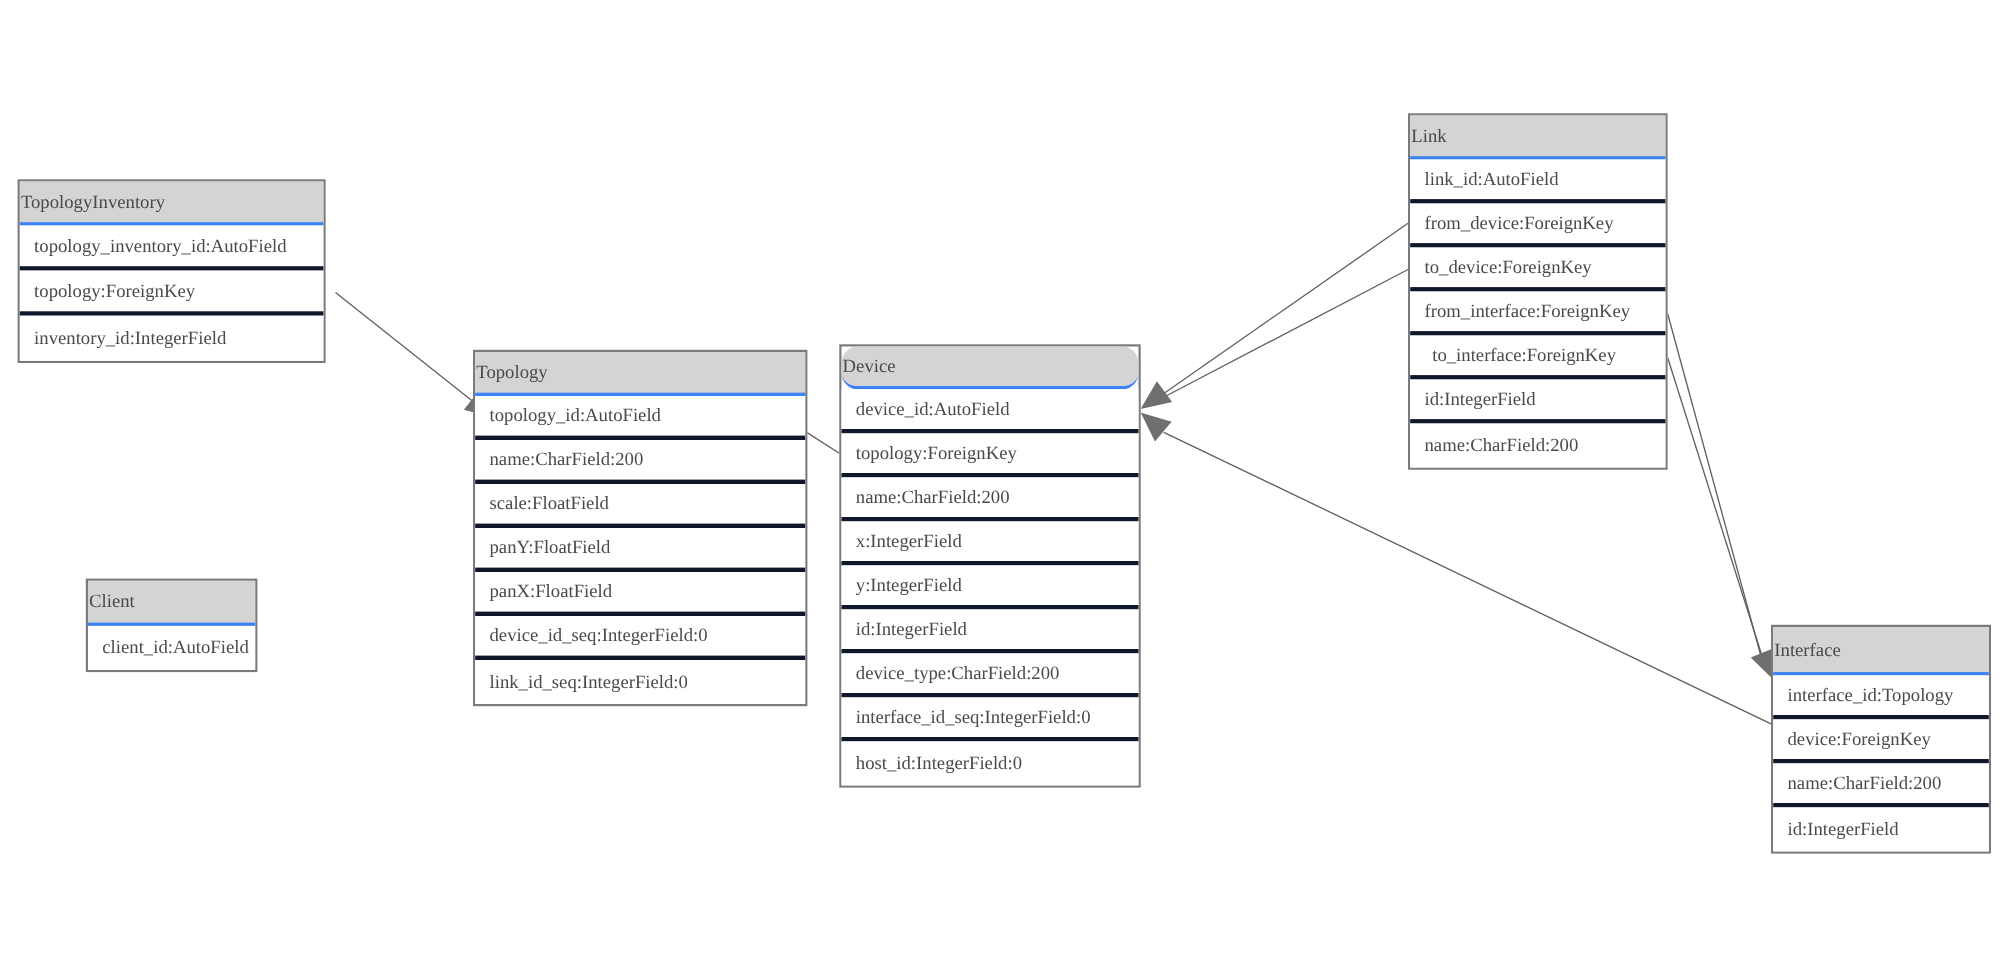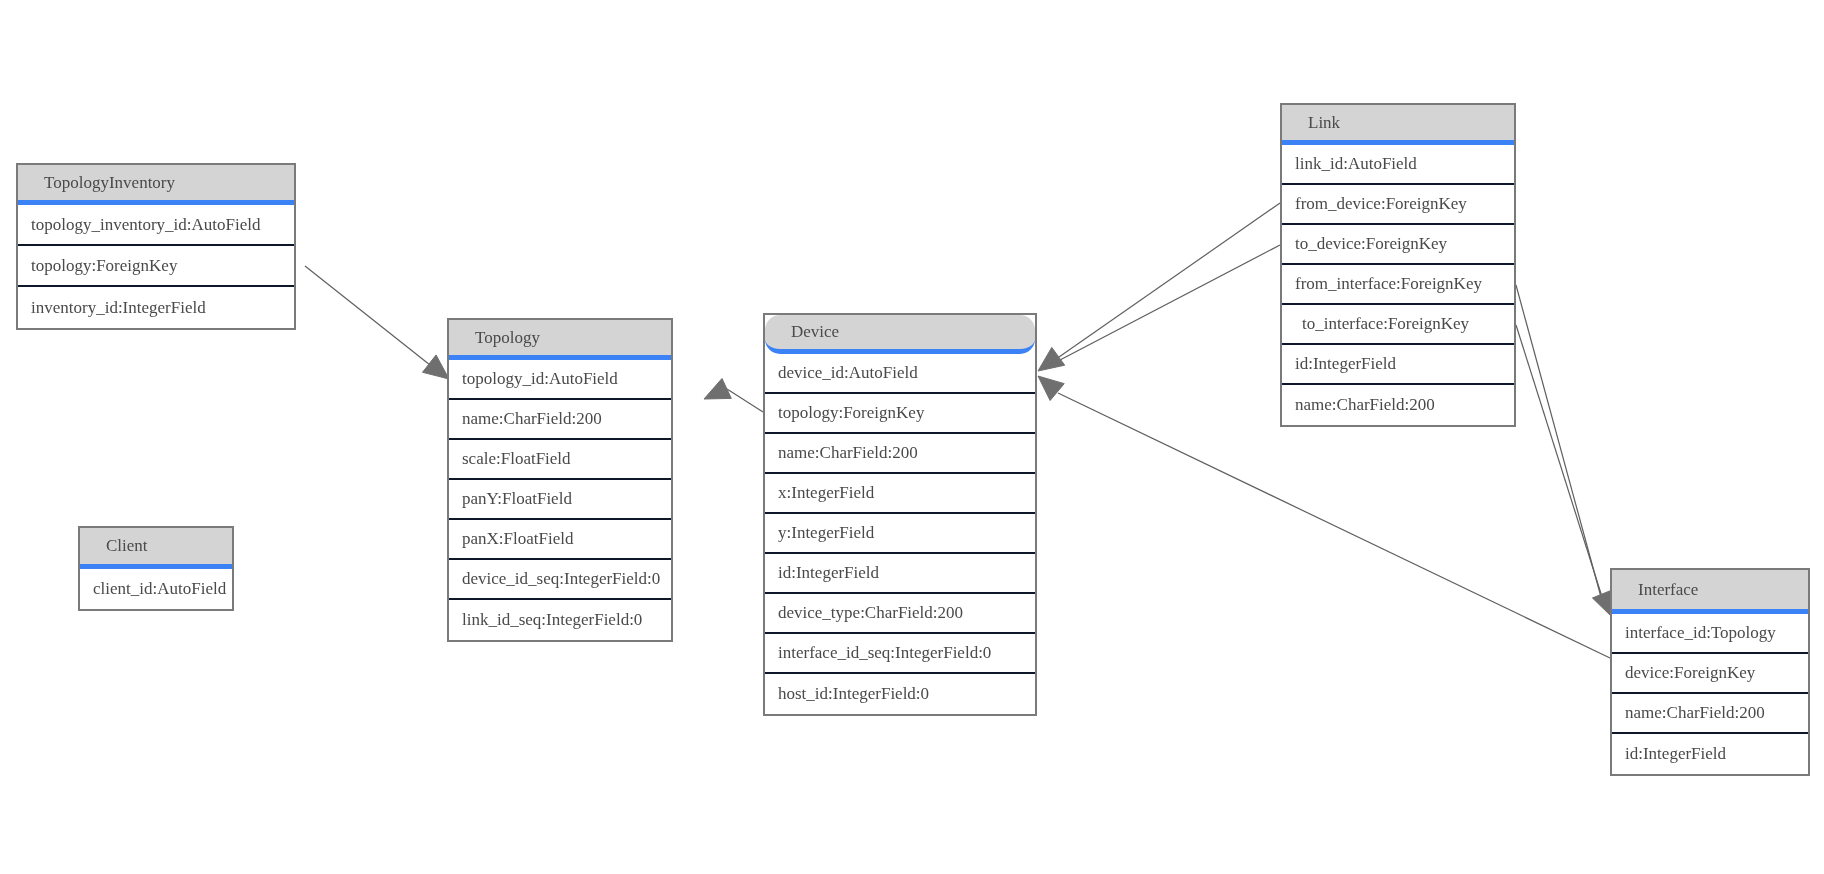--- a/index.html
+++ b/index.html
@@ -26,28 +26,28 @@
     position: absolute;
     box-sizing: border-box;
     border: 2px solid #7a7a7a;
     background: #ffffff;
     color: #4a4a4a;
     font-size: 17px;
   }
   .entity-header {
     box-sizing: border-box;
     background: #d4d4d4;
-    border-bottom: 5px solid #3b82f6;
+    border-bottom: 3px solid #3b82f6;
     display: flex;
     align-items: center;
-    padding-left: 26px;
+    padding-left: 1px;
   }
   .entity-row {
     box-sizing: border-box;
-    border-bottom: 2px solid #0f172a;
+    border-bottom: 4px solid #0f172a;
     display: flex;
     align-items: center;
     padding-left: 13px;
     background: #ffffff;
   }
   .entity-row:last-child { border-bottom: none; }
 </style>
 </head>
 <body>
 
@@ -66,21 +66,21 @@
       <line x1="1610" y1="658" x2="1058" y2="393" stroke="#5f5f5f" stroke-width="1.2"></line>
       <polygon points="1038,376 1064.2217747845264,383.6432013678547 1050.0804473714227,400.4961791164722" fill="#6f6f6f" stroke="#6f6f6f"></polygon>
     </svg>
   <div id="entity-layer">
       <div class="entity" style="left: 16px; top: 163px; width: 280px;">
         <div class="entity-header" style="height: 40px;">TopologyInventory</div>
         <div class="entity-row" style="height: 41px;">topology_inventory_id:AutoField</div>
         <div class="entity-row" style="height: 41px;">topology:ForeignKey</div>
         <div class="entity-row" style="height: 41px;">inventory_id:IntegerField</div>
       </div>
-      <div class="entity" style="left: 447px; top: 318px; width: 226px;">
+      <div class="entity" style="left: 430px; top: 318px; width: 304px;">
         <div class="entity-header" style="height: 40px;">Topology</div>
         <div class="entity-row" style="height: 40px;">topology_id:AutoField</div>
         <div class="entity-row" style="height: 40px;">name:CharField:200</div>
         <div class="entity-row" style="height: 40px;">scale:FloatField</div>
         <div class="entity-row" style="height: 40px;">panY:FloatField</div>
         <div class="entity-row" style="height: 40px;">panX:FloatField</div>
         <div class="entity-row" style="height: 40px;">device_id_seq:IntegerField:0</div>
         <div class="entity-row" style="height: 40px;">link_id_seq:IntegerField:0</div>
       </div>
       <div class="entity" style="left: 78px; top: 526px; width: 156px;">

